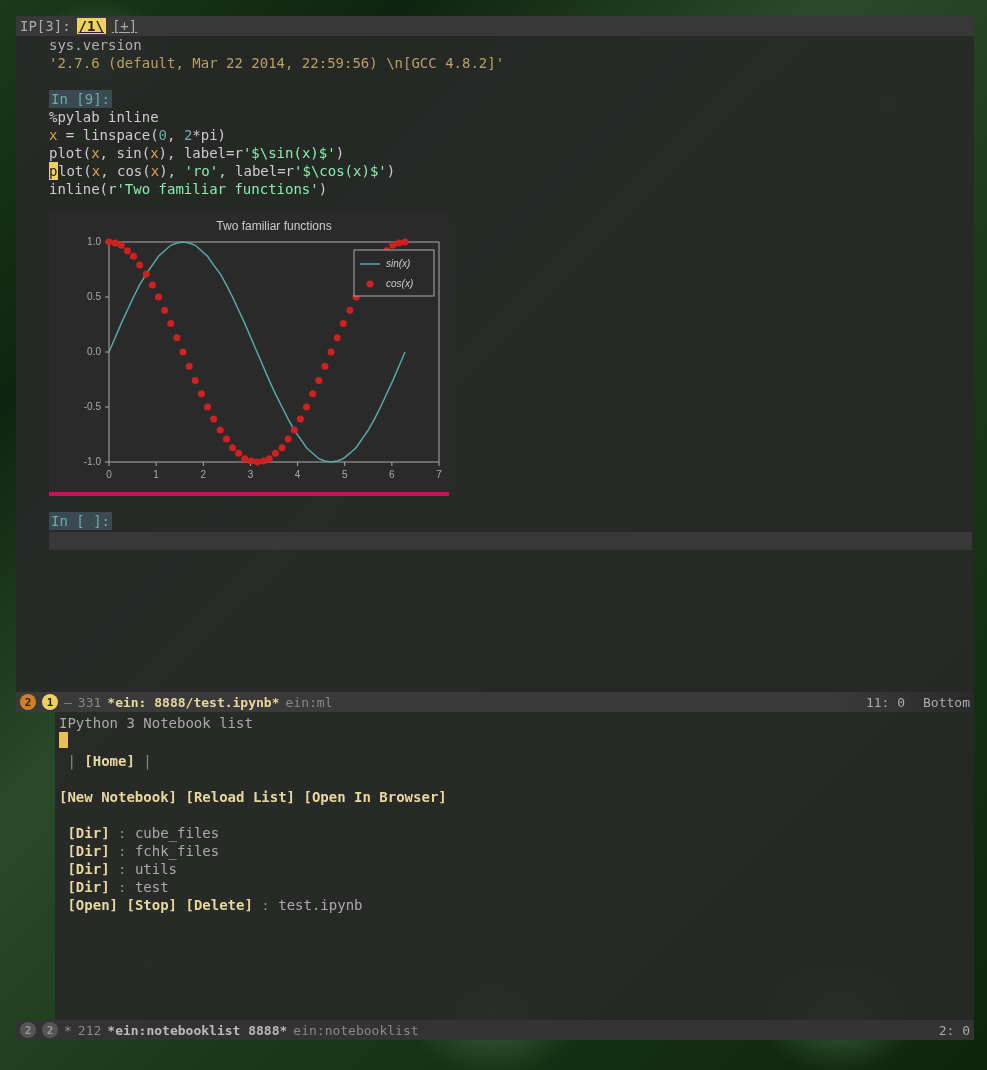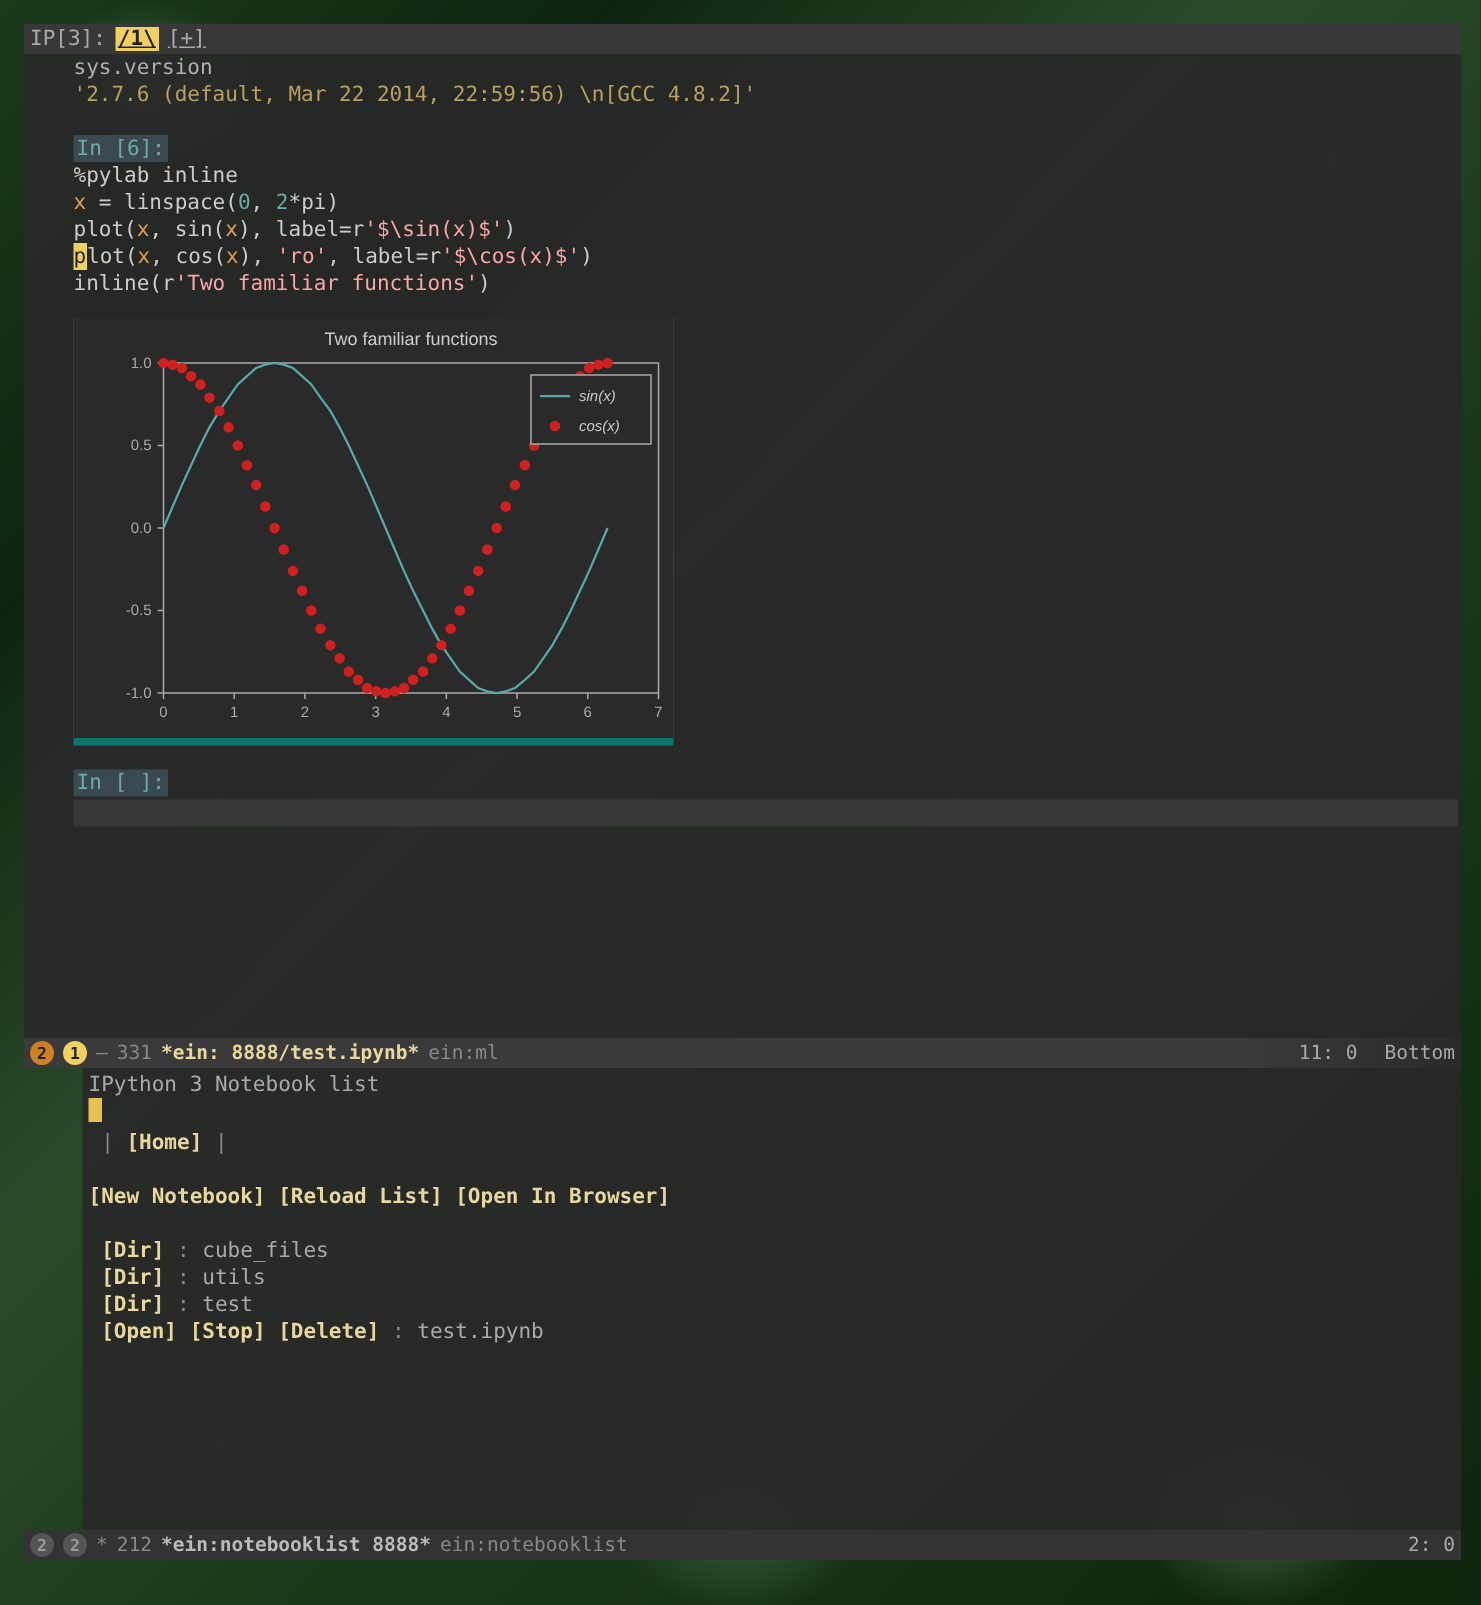--- a/index.html
+++ b/index.html
@@ -69,29 +69,29 @@
 .string { color: #b8a060; }
 .cell-prompt {
   background: #3a4a50;
   color: #6aacaa;
   display: inline-block;
   padding: 0 2px;
 }
 .code { color: #ccc; }
 .var { color: #e0a050; }
 .num { color: #6aacaa; }
-.kw-str { color: #fca5a5; }
+.kw-str { color: #86efac; }
 .cursor-block {
   background: #f0d060;
   color: #222;
   display: inline-block;
   width: 9px;
 }
 .chart-area {
-  background: #0f766e;
+  background: #be185d;
   display: inline-block;
   margin: 4px 0 6px 0;
   position: relative;
 }
 .modeline {
   background: linear-gradient(90deg, #3a3a3a 0%, #3a3a3a 85%, #2a2a2a 100%);
   height: 20px;
   display: flex;
   align-items: center;
   padding: 0 4px;
@@ -155,21 +155,21 @@
   <div class="pane pane-top">
     <div class="tabbar">
       <span class="tab-label">IP[3]:</span>
       <span class="tab-active">/1\</span>
       <span class="tab-plus">[+]</span>
     </div>
     <div class="content">
       <div class="line output-text">sys.version</div>
       <div class="line string">'2.7.6 (default, Mar 22 2014, 22:59:56) \n[GCC 4.8.2]'</div>
       <div class="line" style="height:18px"></div>
-      <div class="line"><span class="cell-prompt">In [6]:</span></div>
+      <div class="line"><span class="cell-prompt">In [9]:</span></div>
       <div class="line code">%pylab inline</div>
       <div class="line code"><span class="var">x</span><span> = linspace(</span><span class="num">0</span><span>, </span><span class="num">2</span><span>*pi)</span></div>
       <div class="line code"><span>plot(</span><span class="var">x</span><span>, sin(</span><span class="var">x</span><span>), label=r</span><span class="kw-str">'$\sin(x)$'</span><span>)</span></div>
       <div class="line code"><span class="cursor-block">p</span><span>lot(</span><span class="var">x</span><span>, cos(</span><span class="var">x</span><span>), </span><span class="kw-str">'ro'</span><span>, label=r</span><span class="kw-str">'$\cos(x)$'</span><span>)</span></div>
       <div class="line code"><span>inline(r</span><span class="kw-str">'Two familiar functions'</span><span>)</span></div>
       <div class="line" style="height:10px"></div>
 
       <div class="chart-area">
         <svg id="chart-svg" width="400" height="280">
             <rect x="0" y="0" width="400" height="280" fill="#2a2a2a"></rect>
@@ -281,20 +281,21 @@
   <div class="pane pane-bottom">
     <div class="nb-list-content">
       <div class="line nb-header">IPython 3 Notebook list</div>
       <div class="line"><span class="nb-cursor"></span></div>
       <div class="line"><span class="nb-sep"> | </span><span class="nb-link">[Home]</span><span class="nb-sep"> |</span></div>
       <div class="line" style="height:18px"></div>
       <div class="line"><span class="nb-action">[New Notebook]</span> <span class="nb-action">[Reload List]</span> <span class="nb-action">[Open In Browser]</span></div>
       <div class="line" style="height:18px"></div>
       <div id="nb-entries">
           <div class="line"> <span class="nb-dir">[Dir]</span><span class="nb-colon"> : </span><span class="nb-name">cube_files</span></div>
+          <div class="line"> <span class="nb-dir">[Dir]</span><span class="nb-colon"> : </span><span class="nb-name">fchk_files</span></div>
           <div class="line"> <span class="nb-dir">[Dir]</span><span class="nb-colon"> : </span><span class="nb-name">utils</span></div>
           <div class="line"> <span class="nb-dir">[Dir]</span><span class="nb-colon"> : </span><span class="nb-name">test</span></div>
         </div>
       <div class="line"> <span class="nb-action">[Open]</span> <span class="nb-action">[Stop]</span> <span class="nb-action">[Delete]</span><span class="nb-colon"> : </span><span class="nb-name">test.ipynb</span></div>
     </div>
   </div>
 
   <div class="modeline" style="background:#333">
     <span class="ml-badge ml-badge-gray">2</span>
     <span class="ml-badge ml-badge-gray">2</span>

